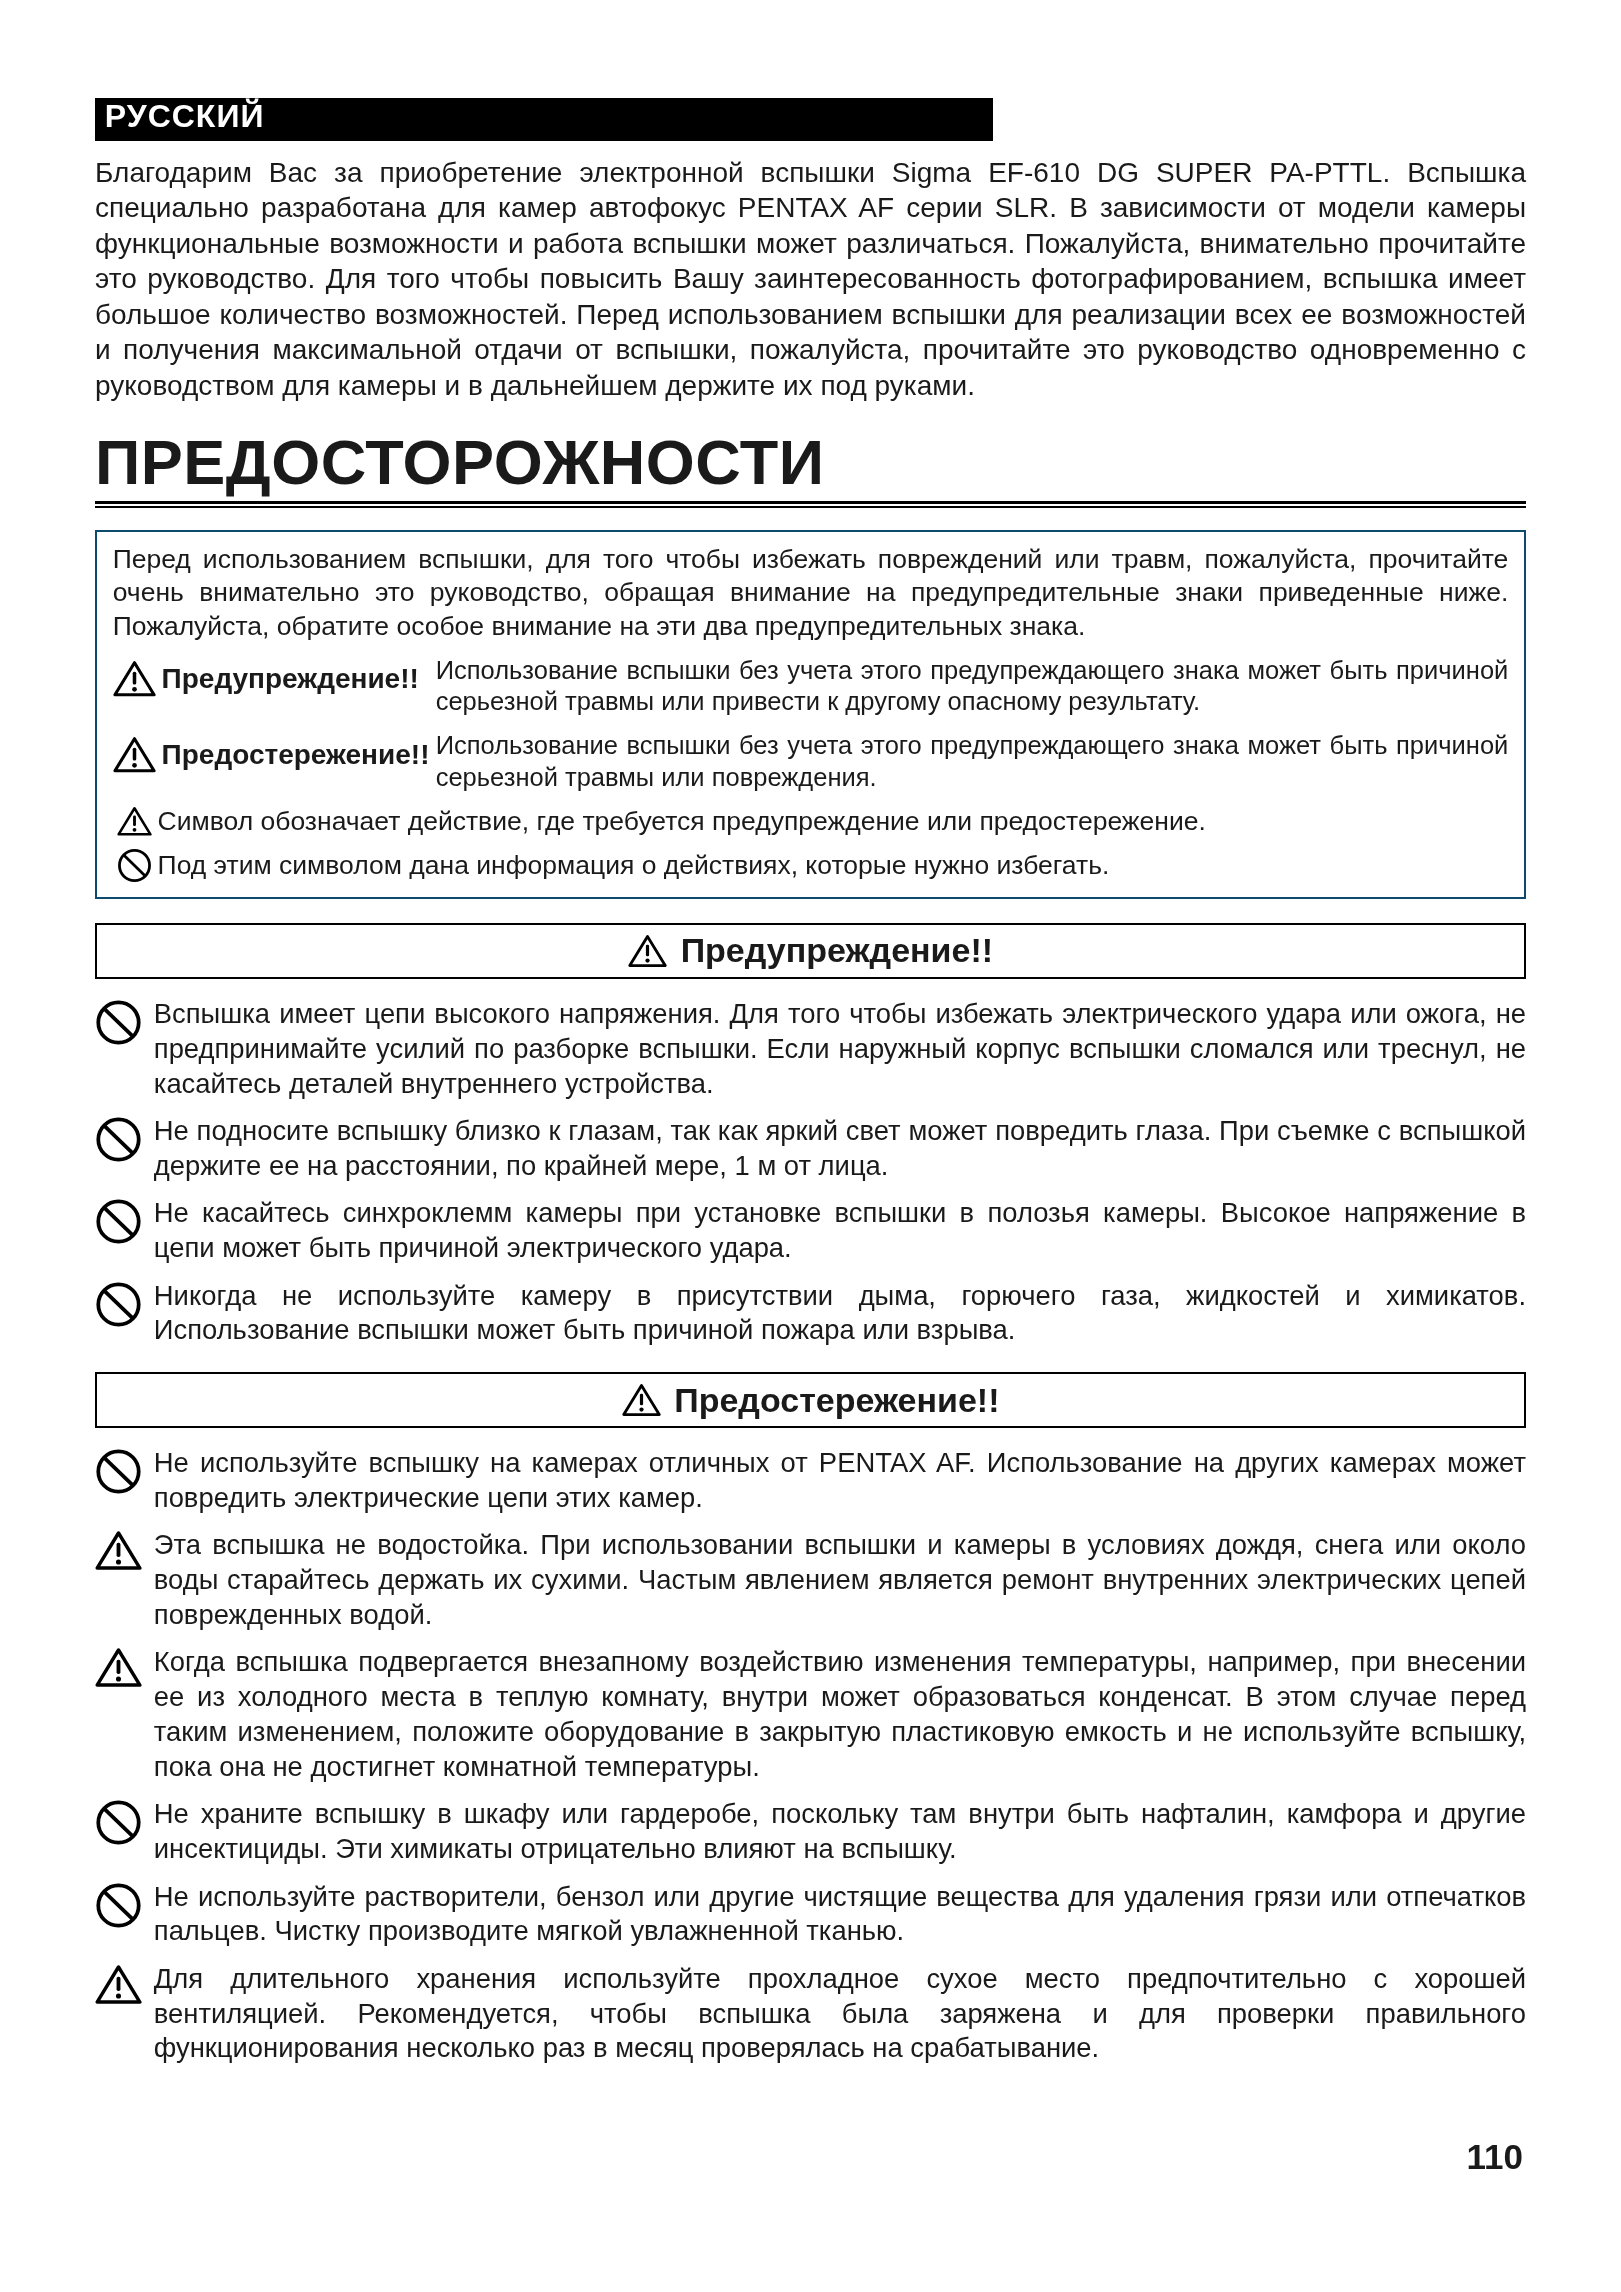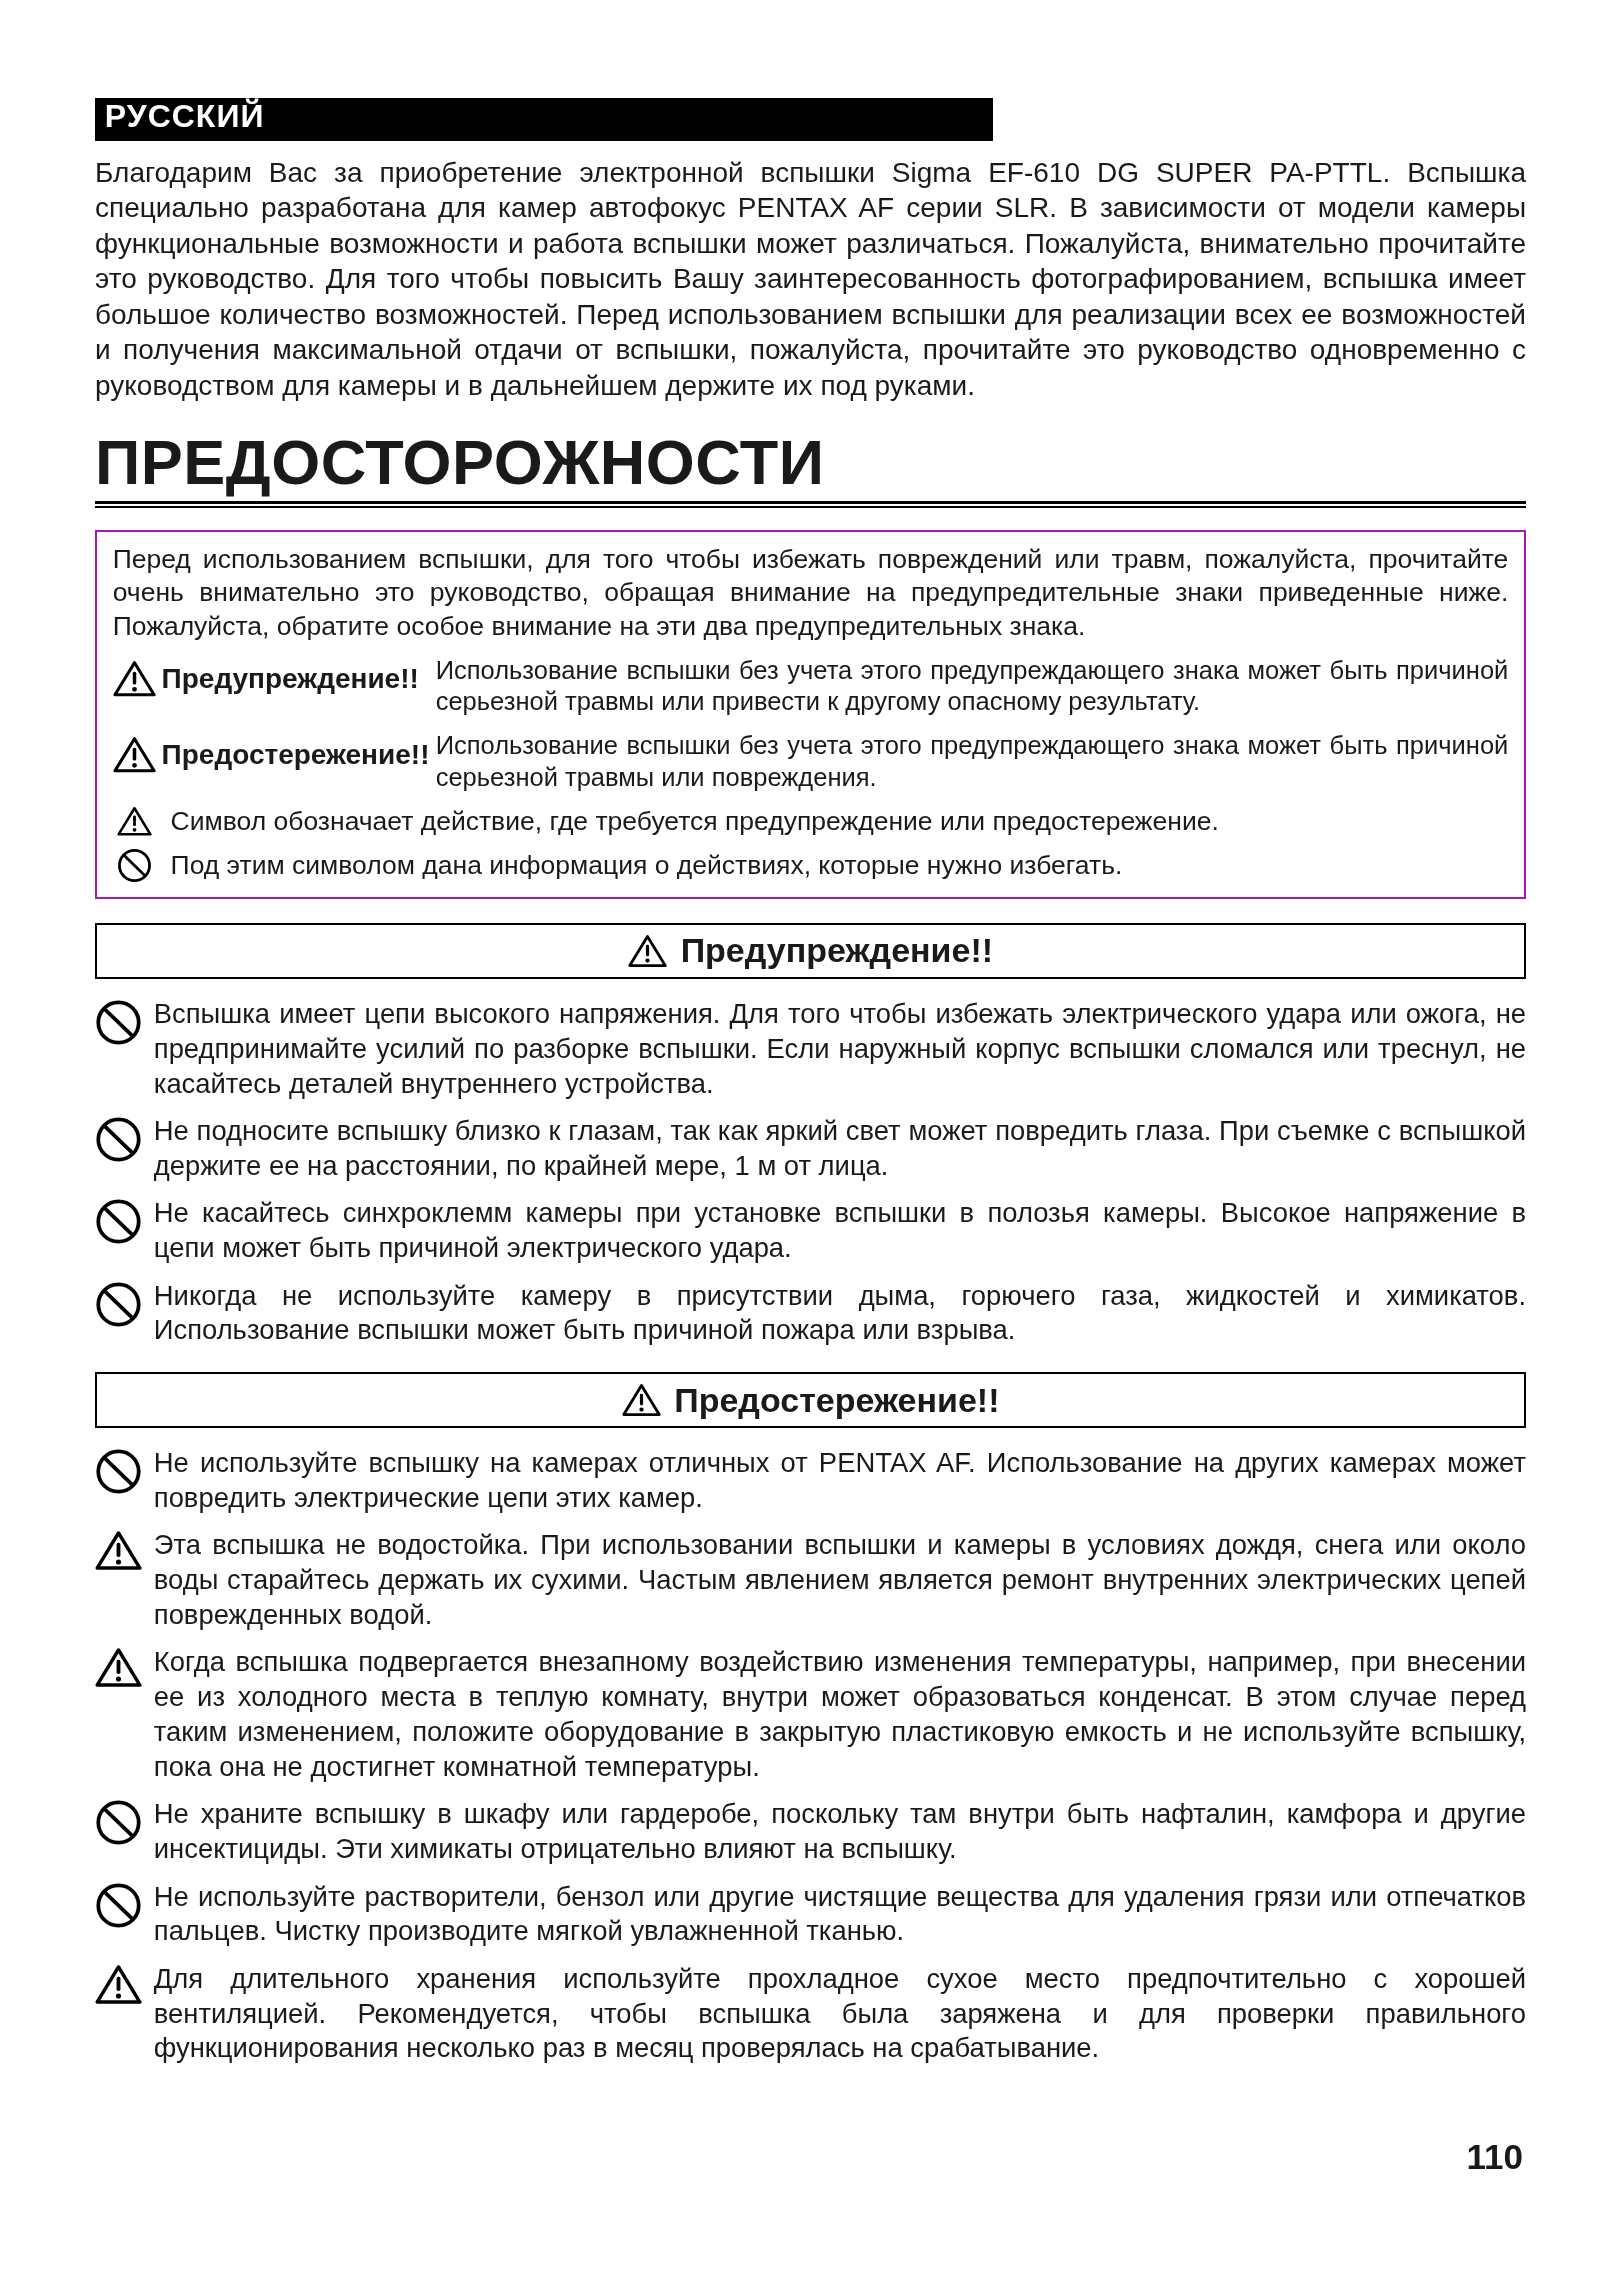--- a/index.html
+++ b/index.html
@@ -46,21 +46,21 @@
   }
   .double-rule {
     height: 6.9px;
     border-top: 3.9px solid #000;
     border-bottom: 2px solid #000;
     margin-bottom: 21.6px;
   }
 
   
   .notice-box {
-    border: 2px solid #a21caf;
+    border: 2px solid #0c4a6e;
     padding: 11.8px 15.7px 13.7px 15.7px;
     font-size: 26.5px;
   }
   .notice-intro {
     font-size: 26.5px;
     line-height: 1.25;
     text-align: justify;
   }
   .def-row {
     display: flex;
@@ -79,21 +79,21 @@
   }
   .def-text {
     flex: 1;
     font-size: 25.5px;
     line-height: 1.25;
     text-align: justify;
   }
   .sym-row {
     display: flex;
     align-items: center;
-    gap: 19px;
+    gap: 6px;
     margin-top: 11.8px;
     font-size: 26.5px;
     padding-left: 3.9px;
   }
 
   
   .section-header {
     border: 2px solid #000;
     margin: 23.5px 0 17.6px 0;
     display: flex;

